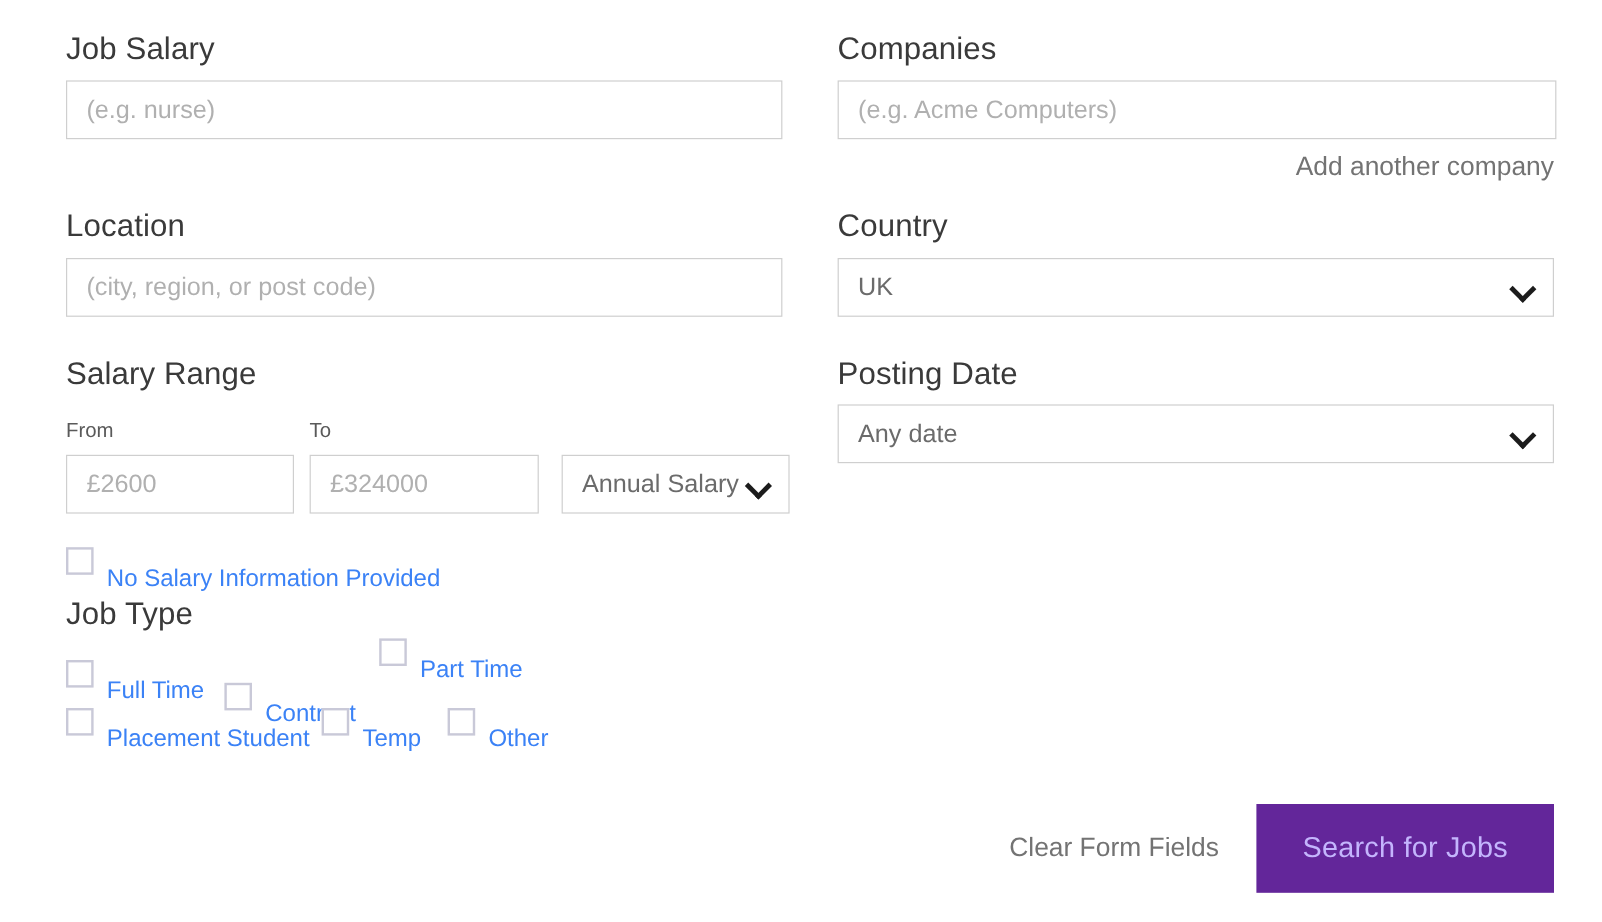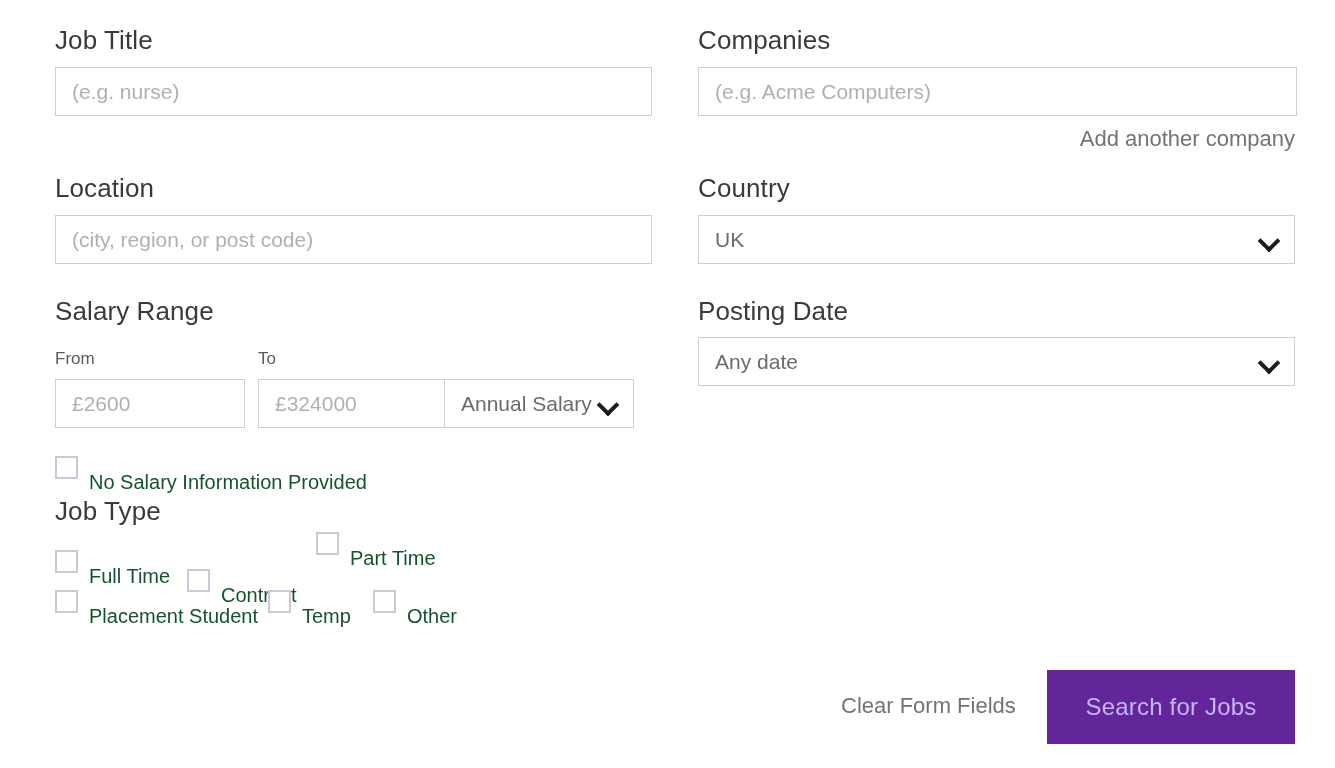--- a/index.html
+++ b/index.html
@@ -99,21 +99,21 @@
     display: inline-block;
     flex: 0 0 auto;
   }
   .cb-item {
     display: flex;
     align-items: center;
     position: absolute;
   }
   .cb-item .cb-label {
     font-size: 20px;
-    color: #14532d;
+    color: #3b82f6;
     margin-left: 11px;
     line-height: 1;
     white-space: nowrap;
     margin-top: 30px;
   }
 
   
   .link {
     font-size: 22px;
     color: #737373;
@@ -138,41 +138,41 @@
   
   #lbl-job-title   { position:absolute; left:55px;  top:27px; }
   #in-job-title    { position:absolute; left:55px;  top:67px;  width:597px; }
   #lbl-location    { position:absolute; left:55px;  top:175px; }
   #in-location     { position:absolute; left:55px;  top:215px; width:597px; }
   #lbl-salary      { position:absolute; left:55px;  top:298px; }
   #lbl-from        { position:absolute; left:55px;  top:350px; }
   #lbl-to          { position:absolute; left:258px; top:350px; }
   #in-salary-from  { position:absolute; left:55px;  top:379px; width:190px; }
   #in-salary-to    { position:absolute; left:258px; top:379px; width:191px; }
-  #sel-salary-type { position:absolute; left:444px; top:379px; width:190px; }
+  #sel-salary-type { position:absolute; left:468px; top:379px; width:190px; }
   #cb-no-salary    { position:absolute; left:55px;  top:442px; }
   #lbl-job-type    { position:absolute; left:55px;  top:498px; }
 
   #lbl-companies   { position:absolute; left:698px; top:27px; }
   #in-companies    { position:absolute; left:698px; top:67px;  width:599px; }
   #lnk-add-company { position:absolute; left:698px; top:128px; width:597px; text-align:right; }
   #lbl-country     { position:absolute; left:698px; top:175px; }
   #sel-country     { position:absolute; left:698px; top:215px; width:597px; }
   #lbl-posting     { position:absolute; left:698px; top:298px; }
   #sel-posting     { position:absolute; left:698px; top:337px; width:597px; }
 
   #lnk-clear       { position:absolute; left:841px; top:695px; }
   #btn-search      { position:absolute; left:1047px; top:670px; width:248px; height:74px; }
 </style>
 </head>
 <body>
 
 <div class="page">
 
-  <div id="lbl-job-title" class="field-label">Job Title</div>
+  <div id="lbl-job-title" class="field-label">Job Salary</div>
 
   <div id="in-job-title" class="txtbox">
     <span class="ph">(e.g. nurse)</span>
   </div>
 
   <div id="lbl-location" class="field-label">Location</div>
 
   <div id="in-location" class="txtbox">
     <span class="ph">(city, region, or post code)</span>
   </div>

